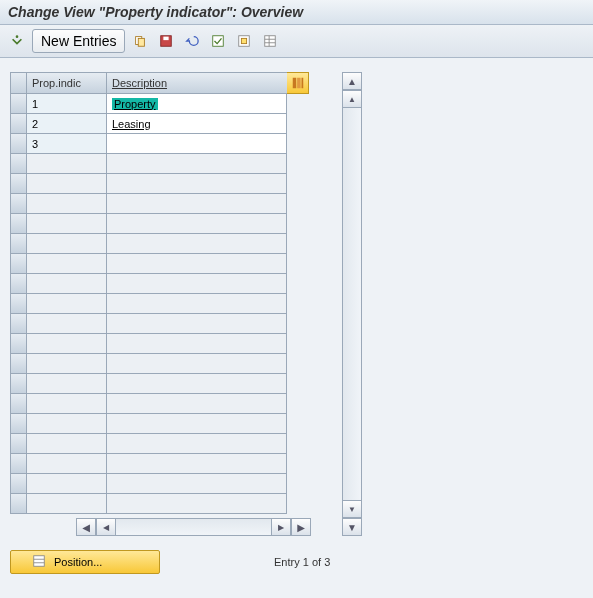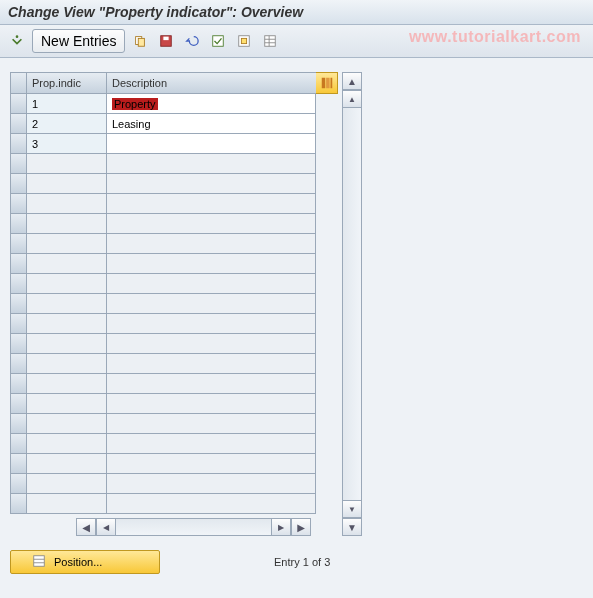--- a/index.html
+++ b/index.html
@@ -79,21 +79,21 @@
     .table-header .sel-col, .table-row .sel-col {
       width: 16px;
       background: linear-gradient(to bottom,#e6ecf2,#c6d2de);
       border: 1px solid #9aa8b8;
       border-right: none;
       border-top: none;
     }
     .table-header .sel-col { border-top: 1px solid #9aa8b8; }
     
     .col-indic { width: 80px; }
-    .col-desc { width: 210px; }
+    .col-desc { width: 181px; text-decoration: underline; }
     
     .th {
       background: linear-gradient(to bottom,#e6ecf2,#c6d2de);
       border: 1px solid #9aa8b8;
       border-right: none;
       padding: 3px 5px;
       font-size: 11px;
       color: #333;
       text-align: center;
       height: 22px;
@@ -118,21 +118,21 @@
       padding: 2px 5px;
       height: 20px;
       font-size: 11px;
       background: #fff;
       display:flex; align-items:center;
     }
     .td:last-of-type { border-right: 1px solid #9aa8b8; }
     .td.editable-shade { background: #eaf2f7; }
     .td.empty { background: #ecf0f4; }
     .td .selected-text {
-      background: #b91c1c;
+      background: #14b8a6;
       padding: 0 2px;
     }
     
     .vscroll {
       position: absolute;
       top: 0;
       right: -22px;
       width: 20px;
       height: 100%;
       display:flex;
@@ -221,21 +221,20 @@
       </svg>
   </span>
   <span class="tb-btn">
     <svg class="ico" viewBox="0 0 16 16">
         <rect x="2" y="2" width="12" height="12" fill="#fff" stroke="#888"></rect>
         <line x1="2" y1="6" x2="14" y2="6" stroke="#888"></line>
         <line x1="2" y1="10" x2="14" y2="10" stroke="#888"></line>
         <line x1="7" y1="2" x2="7" y2="14" stroke="#888"></line>
       </svg>
   </span>
-  <div class="watermark">www.tutorialkart.com</div>
 </div>
 
 <div class="content-area">
   <div class="table-wrap" id="table-wrap">
     <div class="table-header">
       <div class="sel-col"></div>
       <div class="th col-indic">Prop.indic</div>
       <div class="th col-desc">Description</div>
       <div class="config-col">
         <svg class="ico" viewBox="0 0 16 16">

